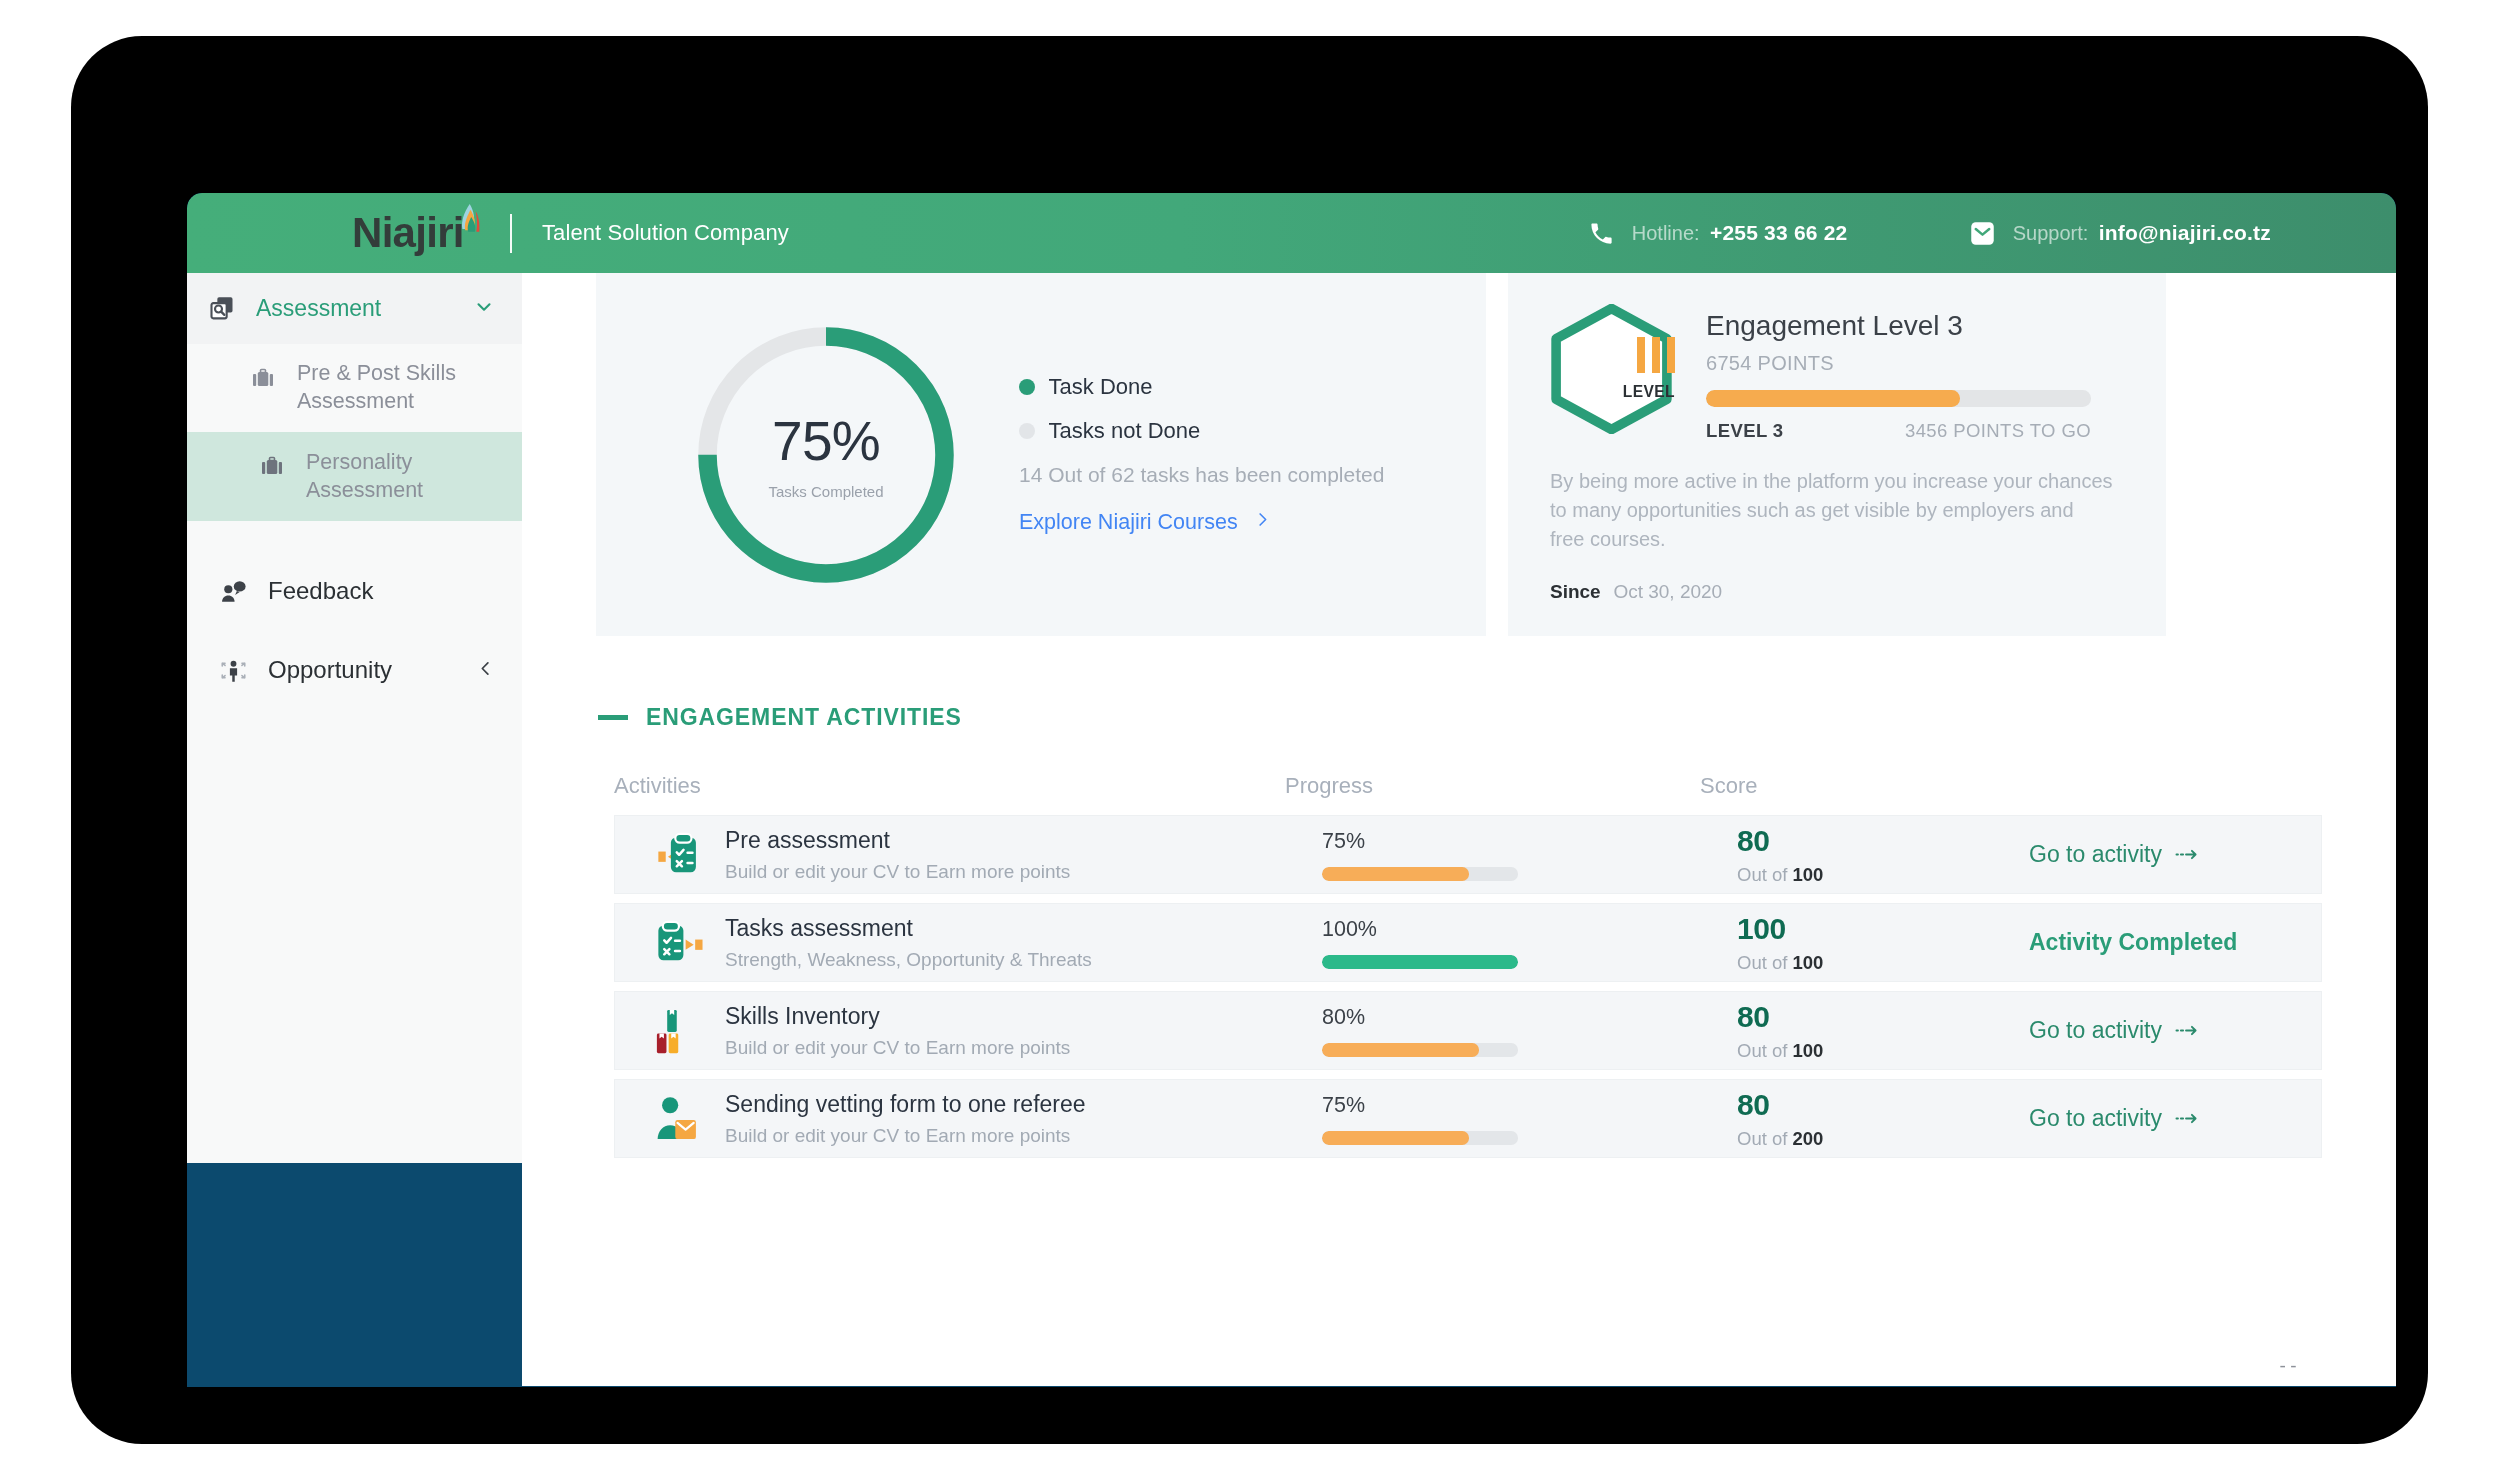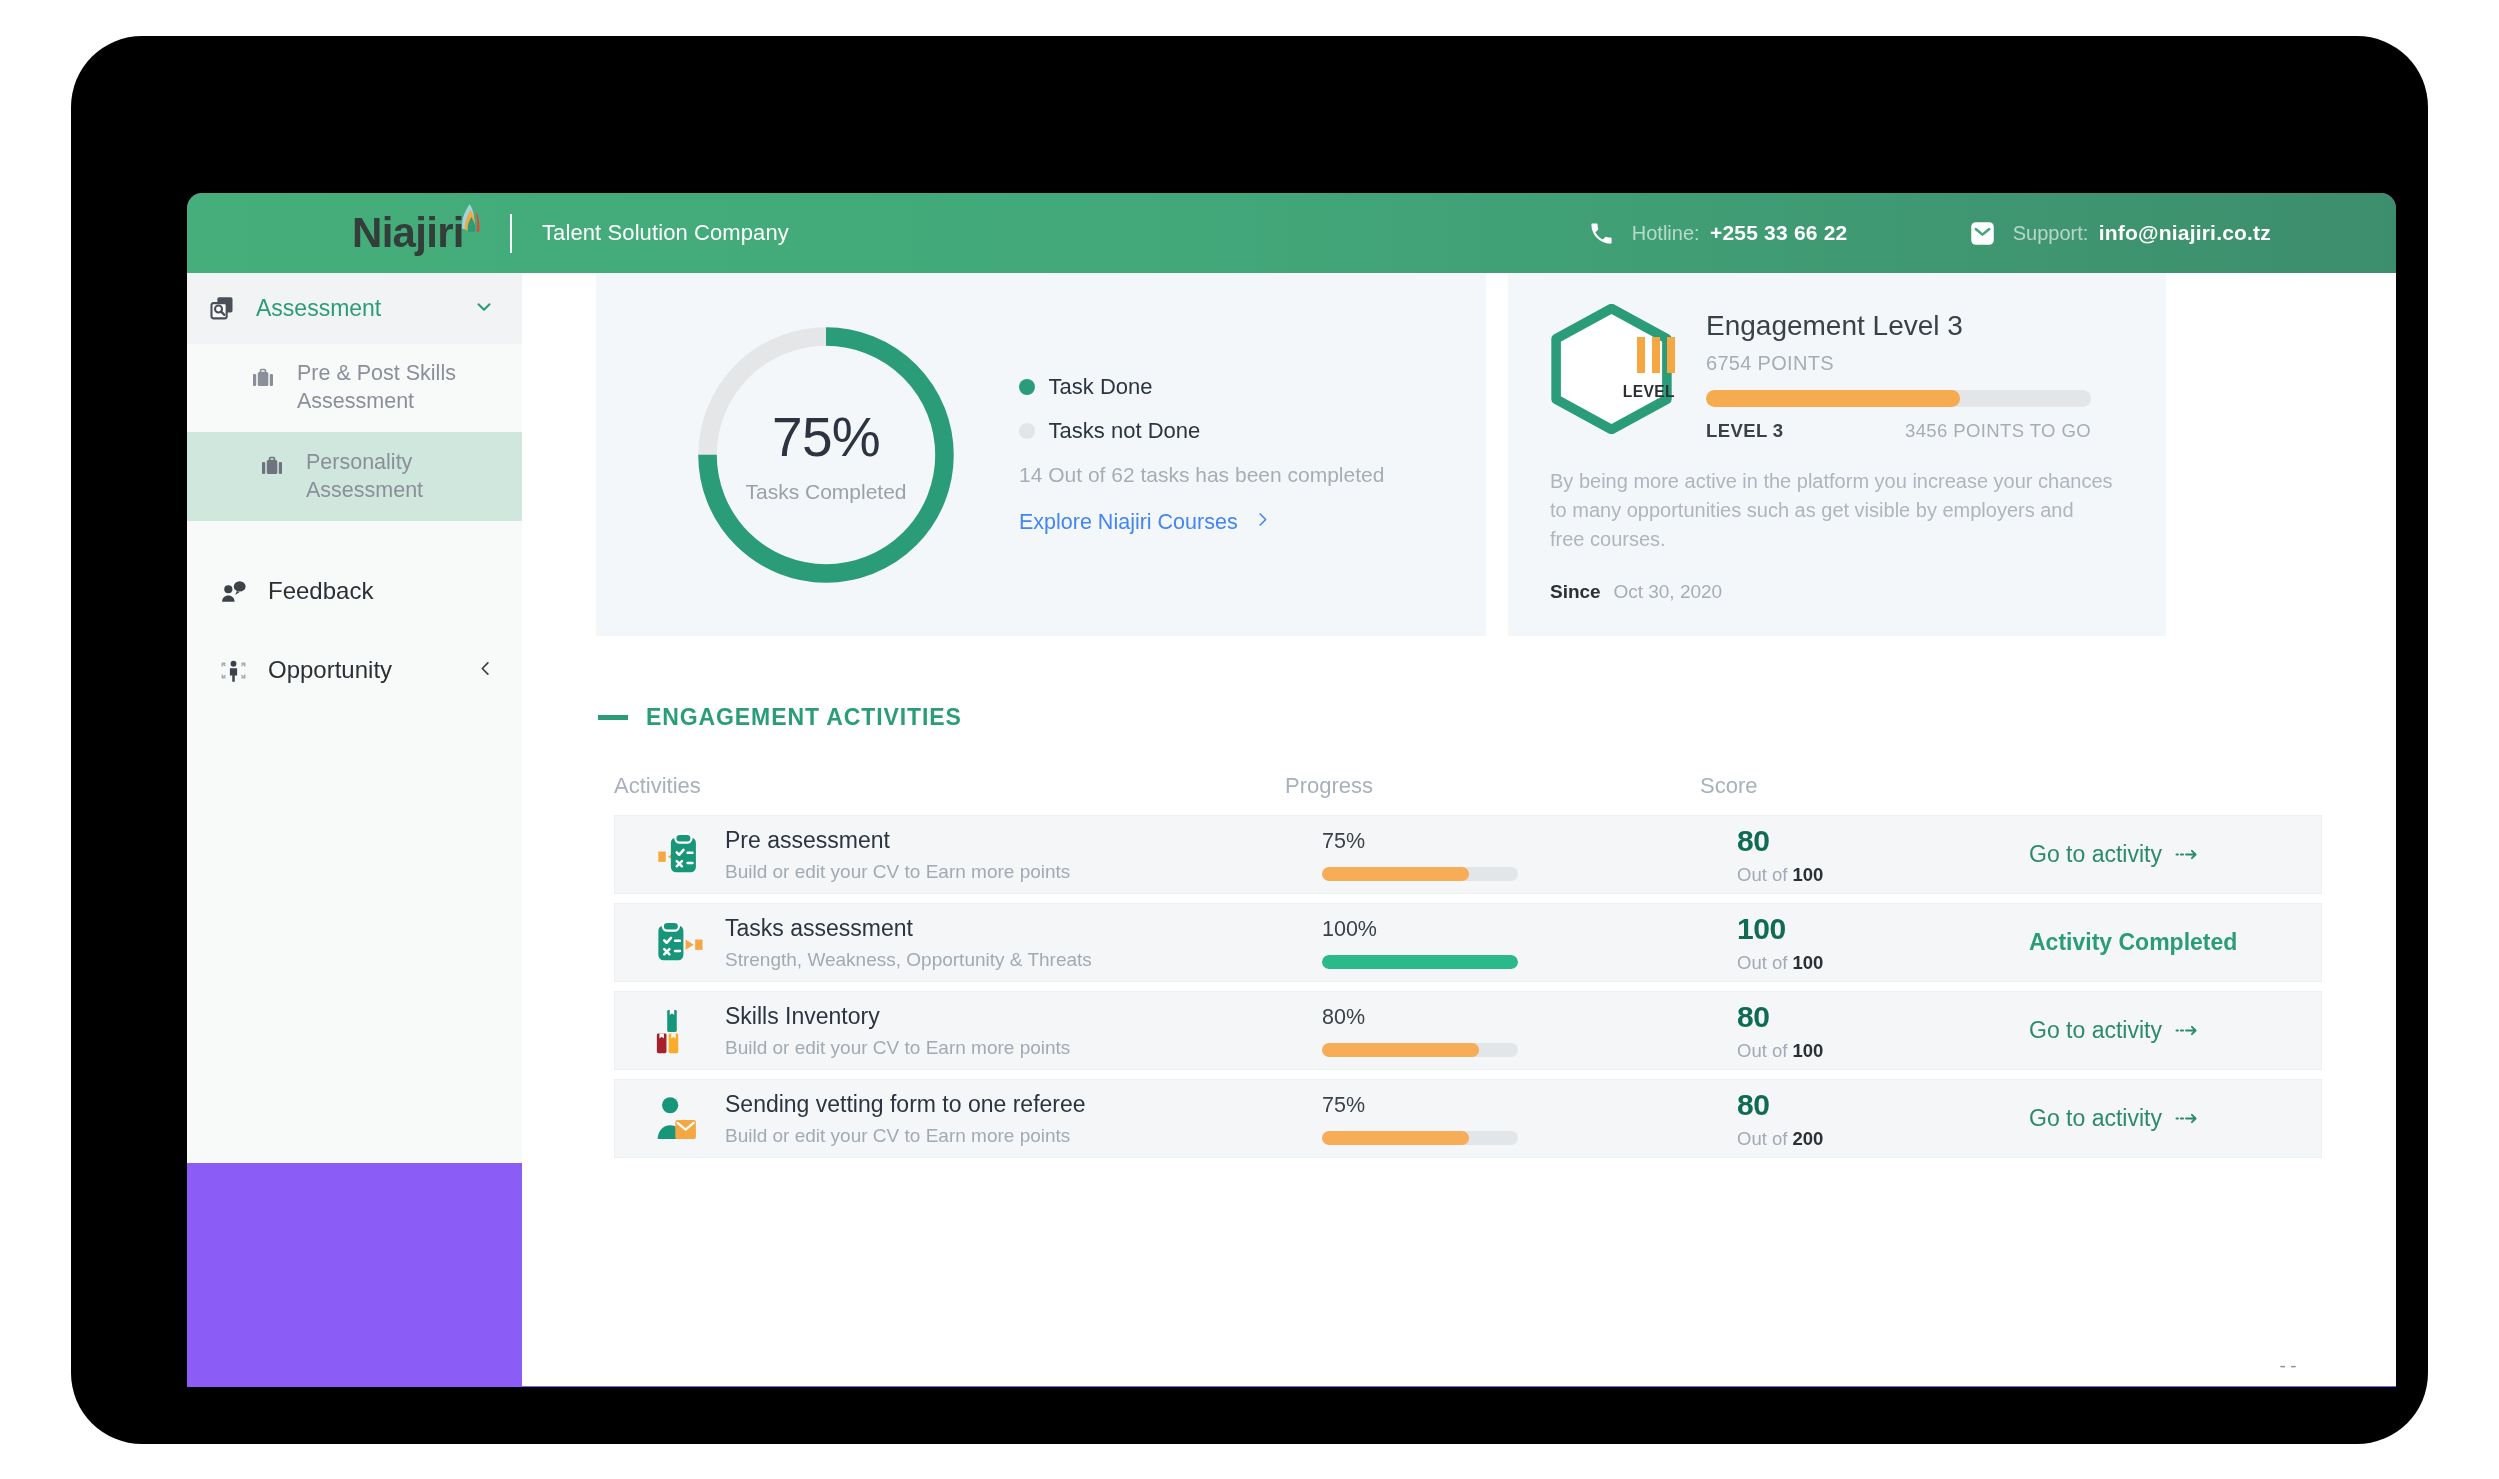--- a/index.html
+++ b/index.html
@@ -15,21 +15,21 @@
     position: absolute;
     left: 71px; top: 36px;
     width: 2357px; height: 1408px;
     background: #000000;
     border-radius: 71px;
   }
   #screen {
     position: absolute;
     left: 116px; top: 157px;
     width: 2209px; height: 1194px;
-    background: #8b5cf6;
+    background: #0c4a6e;
     border-top-left-radius: 15px;
     border-top-right-radius: 15px;
     overflow: hidden;
   }
 
   
   #topbar {
     position: absolute; left: 0; top: 0;
     width: 2209px; height: 80px;
     background: linear-gradient(90deg, #45ae7a 0%, #42a87a 45%, #3d8e6c 100%);
@@ -107,21 +107,21 @@
   #donut-card {
     width: 890px; height: 363px; background: #f4f7f9;
     display: flex; align-items: center;
   }
   #donut-wrap { position: relative; width: 274px; height: 274px; margin-left: 93px; flex: 0 0 274px; }
   #donut-center {
     position: absolute; left: 0; top: 0; width: 274px; height: 274px;
     display: flex; flex-direction: column; align-items: center; justify-content: center;
   }
   #donut-pct { font-size: 55px; color: #2b3440; font-weight: normal; letter-spacing: -0.7px; }
-  #donut-sub { font-size: 21px; color: #9aa1ab; margin-top: 10.4px; }
+  #donut-sub { font-size: 15px; color: #9aa1ab; margin-top: 10.4px; }
   #donut-legend { margin-left: 56px; }
   .legend-row { display: flex; align-items: center; margin-bottom: 18px; }
   .legend-dot { width: 16.3px; height: 16.3px; border-radius: 50%; flex: 0 0 16.3px; }
   .legend-text { font-size: 22px; color: #2b3440; margin-left: 13.3px; }
   #legend-note { font-size: 21px; color: #a6adb6; margin-top: 19px; }
   #explore-link {
     display: flex; align-items: center; margin-top: 22px;
     font-size: 21.5px; color: #4285f4; cursor: pointer;
   }
   #explore-chev { margin-left: 15px; font-size: 22px; }

